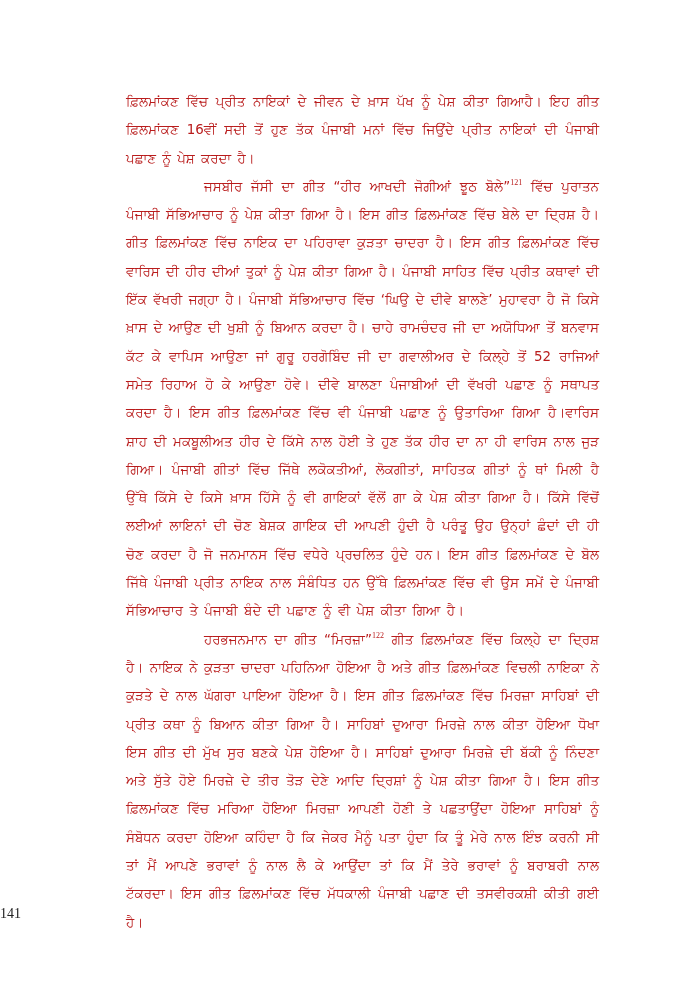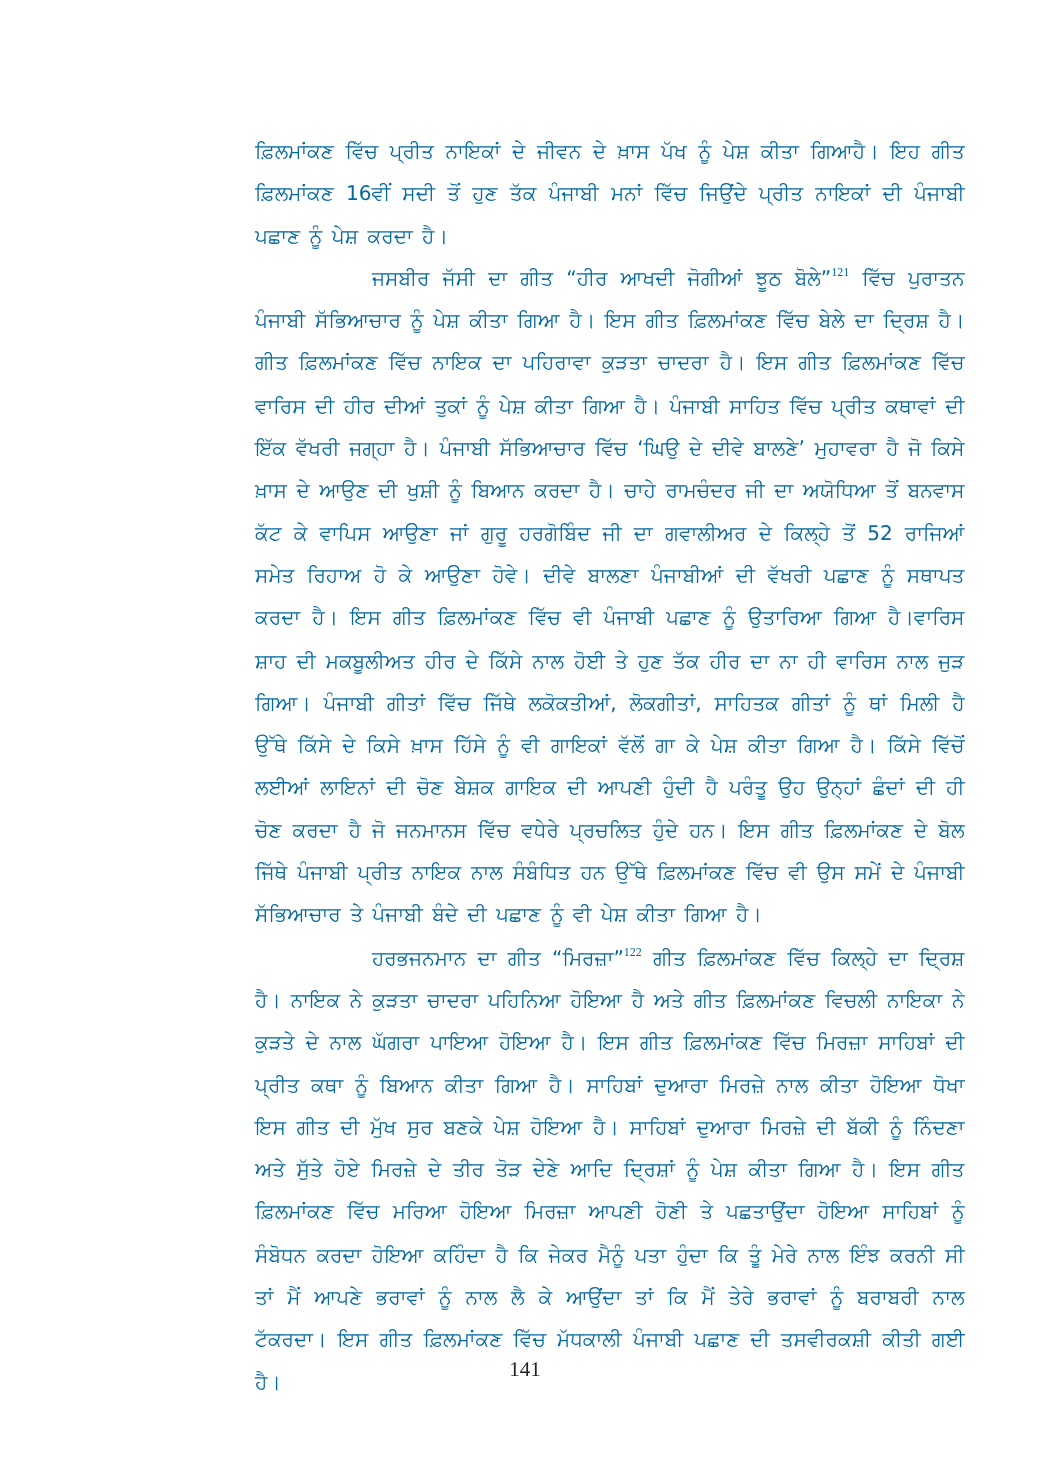--- a/index.html
+++ b/index.html
@@ -2,45 +2,43 @@
 <html><head>
   <meta charset="utf-8">
   <style>
     html, body { margin: 0; padding: 0; background: #ffffff; }
     body { width: 700px; height: 989px; position: relative; overflow: hidden; }
     .page {
       position: absolute;
       left: 126px;
       top: 88px;
       width: 473px;
-      color: #0369a1;
+      color: #b91c1c;
       font-family: "DejaVu Sans", sans-serif;
       font-size: 13.4px;
       line-height: 28.3px;
-      margin-left: 44px;
     }
     .para {
       margin: 0;
       text-align: justify;
       text-align-last: left;
       word-spacing: 2px;
     }
     .indent { text-indent: 78px; }
     sup {
       font-family: Liberation Serif, serif;
       font-size: 8px;
       line-height: 0;
       vertical-align: 6px;
     }
     .page-number {
       position: absolute;
       left: 0;
       width: 700px;
       top: 906px;
-      text-align: center;
       font-family: "Liberation Serif", serif;
       font-size: 14px;
       color: #222;
     }
   </style>
 </head>
 <body>
 
 <div class="page">
   <p class="para">

